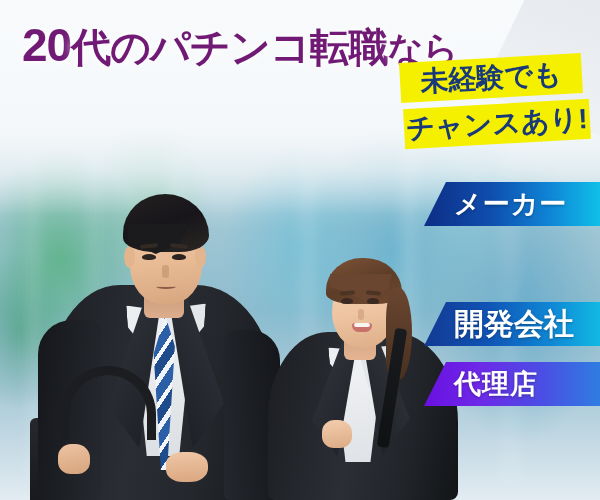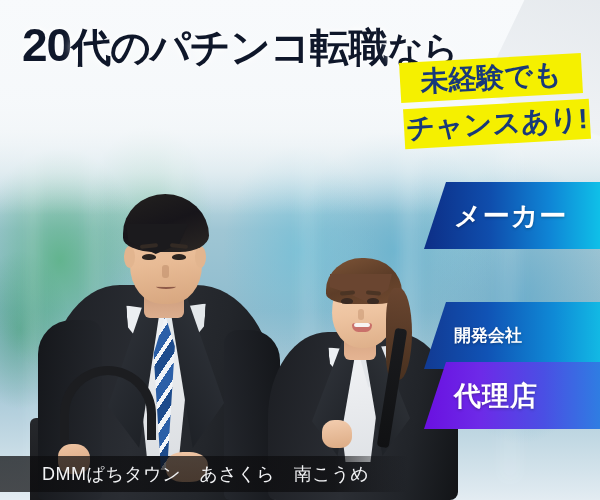--- a/index.html
+++ b/index.html
@@ -271,21 +271,21 @@
   .woman .bag {
     position:absolute; bottom:-24px; left:40px; width:110px; height:92px;
     background:linear-gradient(160deg,#23252a 0%,#15171a 58%,#0c0d0f 100%);
     border-radius:5px;
   }
 
   
   .headline {
     position:absolute; left:22px; top:18px;
     font-size:40px; font-weight:700; letter-spacing:-1px;
-    color:#0f172a; white-space:nowrap;
+    color:#701a75; white-space:nowrap;
     text-shadow:0 0 6px rgba(255,255,255,.95),0 0 14px rgba(255,255,255,.85);
   }
   .headline .num { font-size:46px; }
   .headline .tail { font-size:35px; }
 
   .logo {
     position:absolute; left:24px; top:74px;
     font-size:58px; font-weight:700; font-style:italic;
     letter-spacing:1px; white-space:nowrap;
     font-family:"Liberation Sans","DejaVu Sans",sans-serif;
@@ -316,31 +316,31 @@
     left:400px; top:58px; width:182px; height:40px;
     font-size:28px; transform:rotate(-3.2deg);
   }
   .badge2 {
     left:404px; top:104px; width:186px; height:40px;
     font-size:28px; transform:rotate(-3.2deg);
   }
 
   
   .cat {
-    position:absolute; right:0; width:176px; height:67px;
+    position:absolute; right:0; width:176px; height:44px;
     clip-path:polygon(22px 0,100% 0,100% 100%,0 100%);
     display:flex; align-items:center;
     padding-left:30px;
   }
   .cat span {
     color:#fff; font-size:27px; font-weight:700; letter-spacing:1px;
     white-space:nowrap;
     text-shadow:0 1px 3px rgba(0,0,0,.30);
   }
-  .cat.small span { font-size:17px; letter-spacing:0; }
+  .cat.small span { font-size:30px; letter-spacing:0; }
   .cat1 { top:182px; background:linear-gradient(90deg,#0d2e86 0%,#0f4ead 38%,#0f86d6 72%,#0fc0e8 100%); }
   .cat2 { top:242px; background:linear-gradient(90deg,#3a12c8 0%,#3d2ae0 34%,#1f63de 74%,#1f8fe0 100%); }
   .cat3 { top:302px; background:linear-gradient(90deg,#123a93 0%,#1053b5 36%,#0f8ad6 74%,#12b9e4 100%); }
   .cat4 { top:362px; background:linear-gradient(90deg,#6a10e0 0%,#6d2ae8 32%,#4a4fe4 68%,#2f7de2 100%); }
   .cat5 { top:422px; background:linear-gradient(90deg,#0f51b8 0%,#0f74cc 36%,#10a6e0 72%,#15d0ee 100%); }
 
   
   .caption {
     position:absolute; left:0; top:456px; width:408px; height:36px;
     background:linear-gradient(90deg,rgba(12,12,14,.72) 0%,rgba(12,12,14,.70) 82%,rgba(12,12,14,0) 100%);
@@ -430,17 +430,14 @@
   <div class="cat cat1">
     <span>メーカー</span>
   </div>
   <div class="cat cat3 small">
     <span>開発会社</span>
   </div>
   <div class="cat cat4">
     <span>代理店</span>
   </div>
 
-  <div class="caption">
-    <span>DMMぱちタウン　あさくら　南こうめ</span>
-  </div>
 
 </div>
 
 </body></html>

